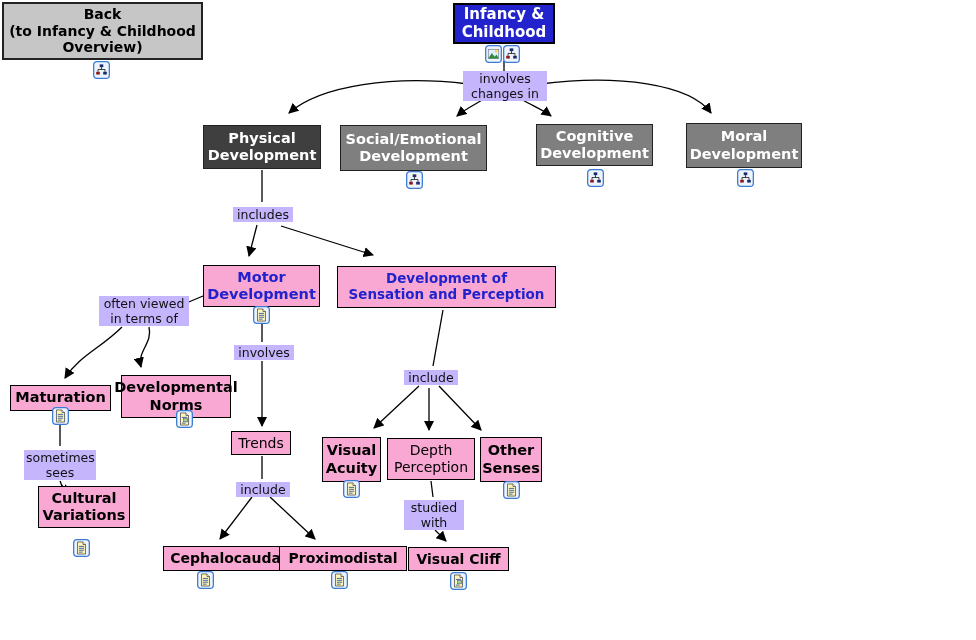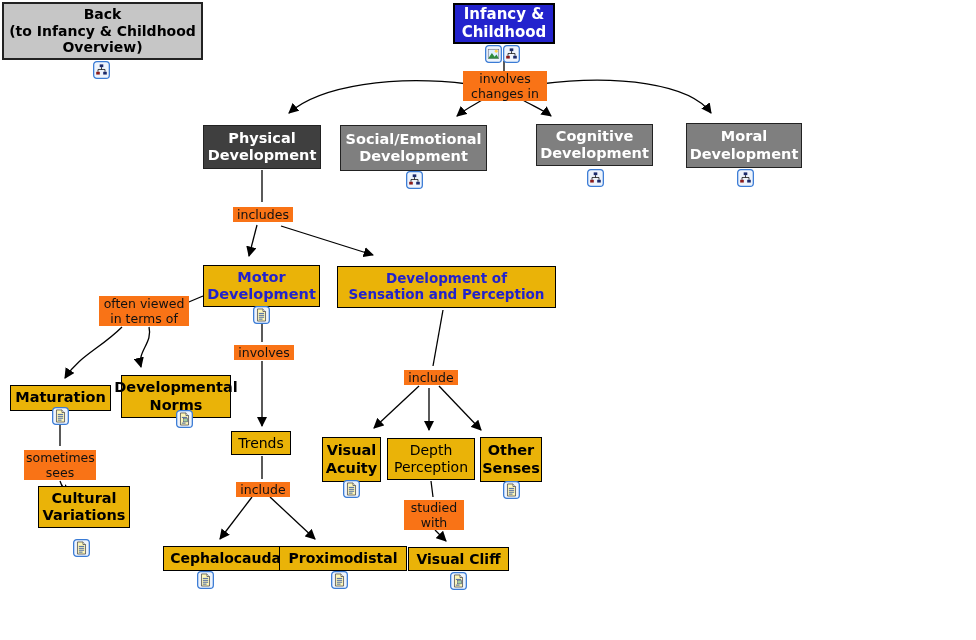--- a/index.html
+++ b/index.html
@@ -1,22 +1,22 @@
 <!DOCTYPE html>
 <html><head>
 <meta charset="utf-8">
 <style>
   html,body{margin:0;padding:0;background:#fff;}
   #canvas{position:relative;width:976px;height:640px;background:#fff;overflow:hidden;
           font-family:"DejaVu Sans",sans-serif;}
   #edges{position:absolute;left:0;top:0;z-index:1;}
   .phrase{position:absolute;z-index:2;text-align:center;font-size:12.5px;line-height:1.2;
-          color:#111;background:#f97316;padding:0 2px;}
+          color:#111;background:#c4b5fd;padding:0 2px;}
   .node{position:absolute;z-index:3;display:flex;flex-direction:column;align-items:center;
-        justify-content:center;text-align:center;background:#eab308;border:1.6px solid #000;
+        justify-content:center;text-align:center;background:#f9a8d4;border:1.6px solid #000;
         font-weight:bold;font-size:14.5px;line-height:1.18;color:#000;box-sizing:border-box;}
   .node.back{background:#c6c6c6;border:2px solid #222;font-size:14px;}
   .node.blue{background:#2323cd;color:#fff;border:2px solid #000;font-size:15px;}
   .node.dark{background:#3f3f3f;color:#fff;border:1.6px solid #222;}
   .node.gray{background:#7f7f7f;color:#fff;border:1.6px solid #222;}
   .node.bluetext{color:#2222cc;}
   .node.plain{font-weight:normal;font-size:14px;}
   .node.dsp{font-size:13.5px;}
   .icon{position:absolute;z-index:4;width:17px;height:18px;display:block;cursor:pointer;}
   .icon svg{display:block;}

